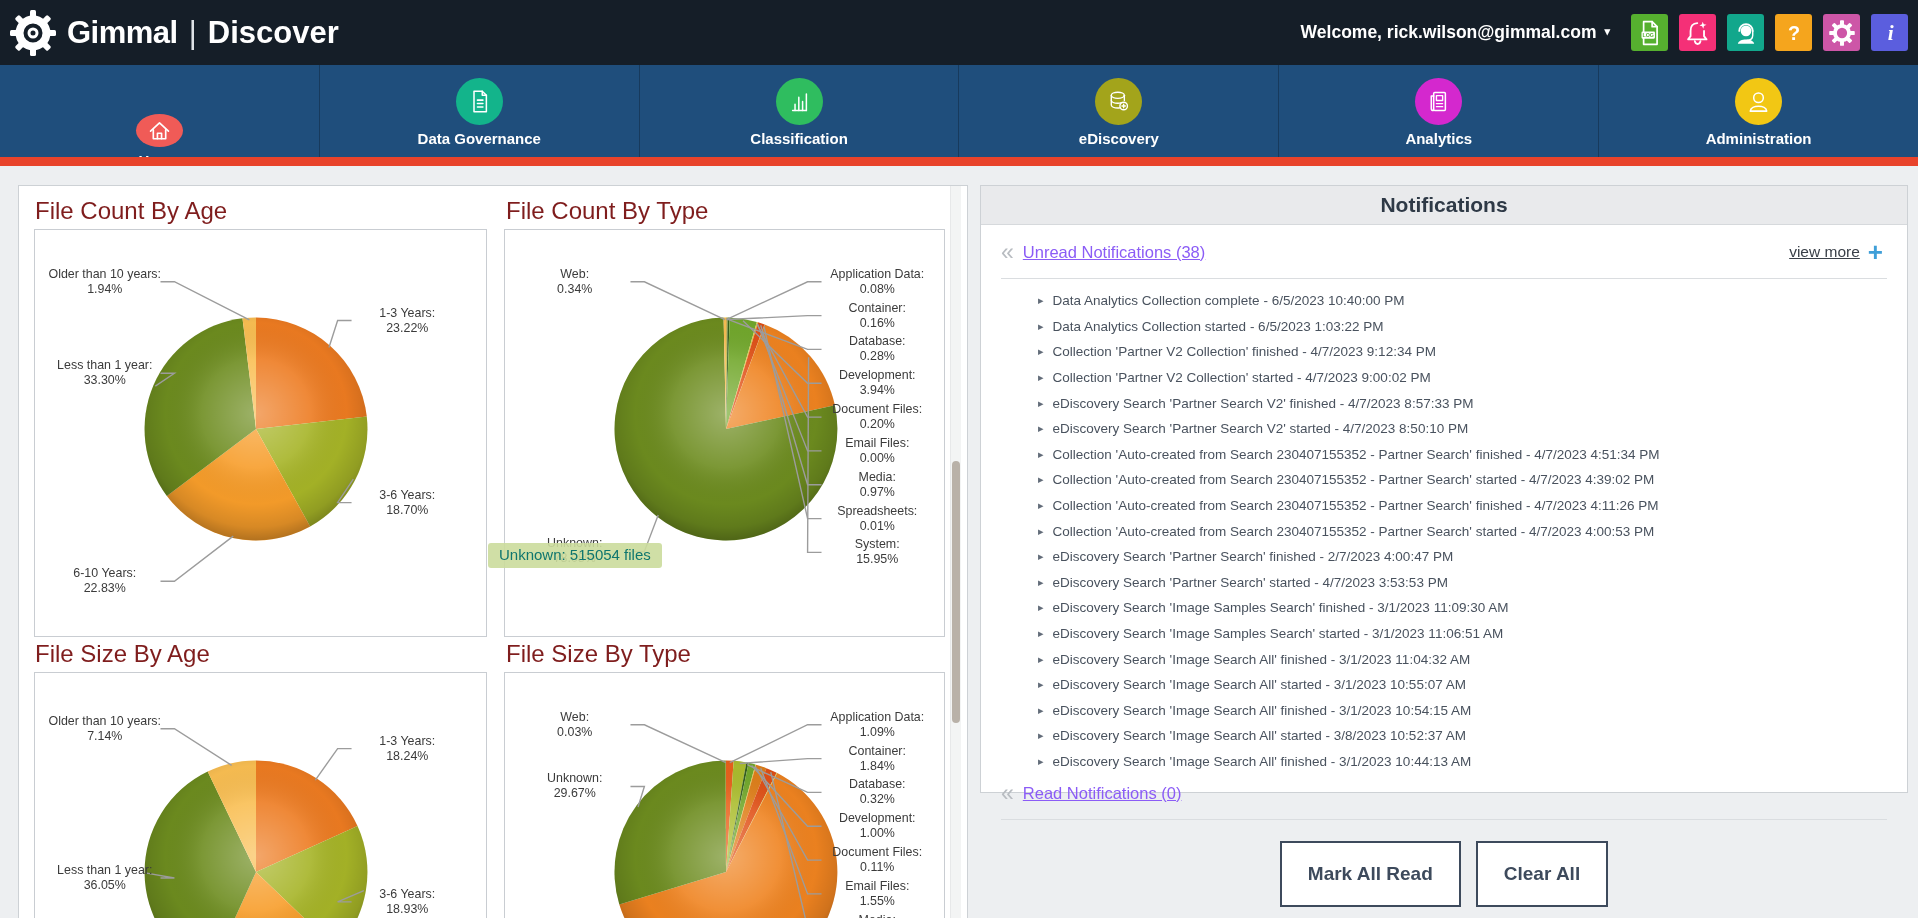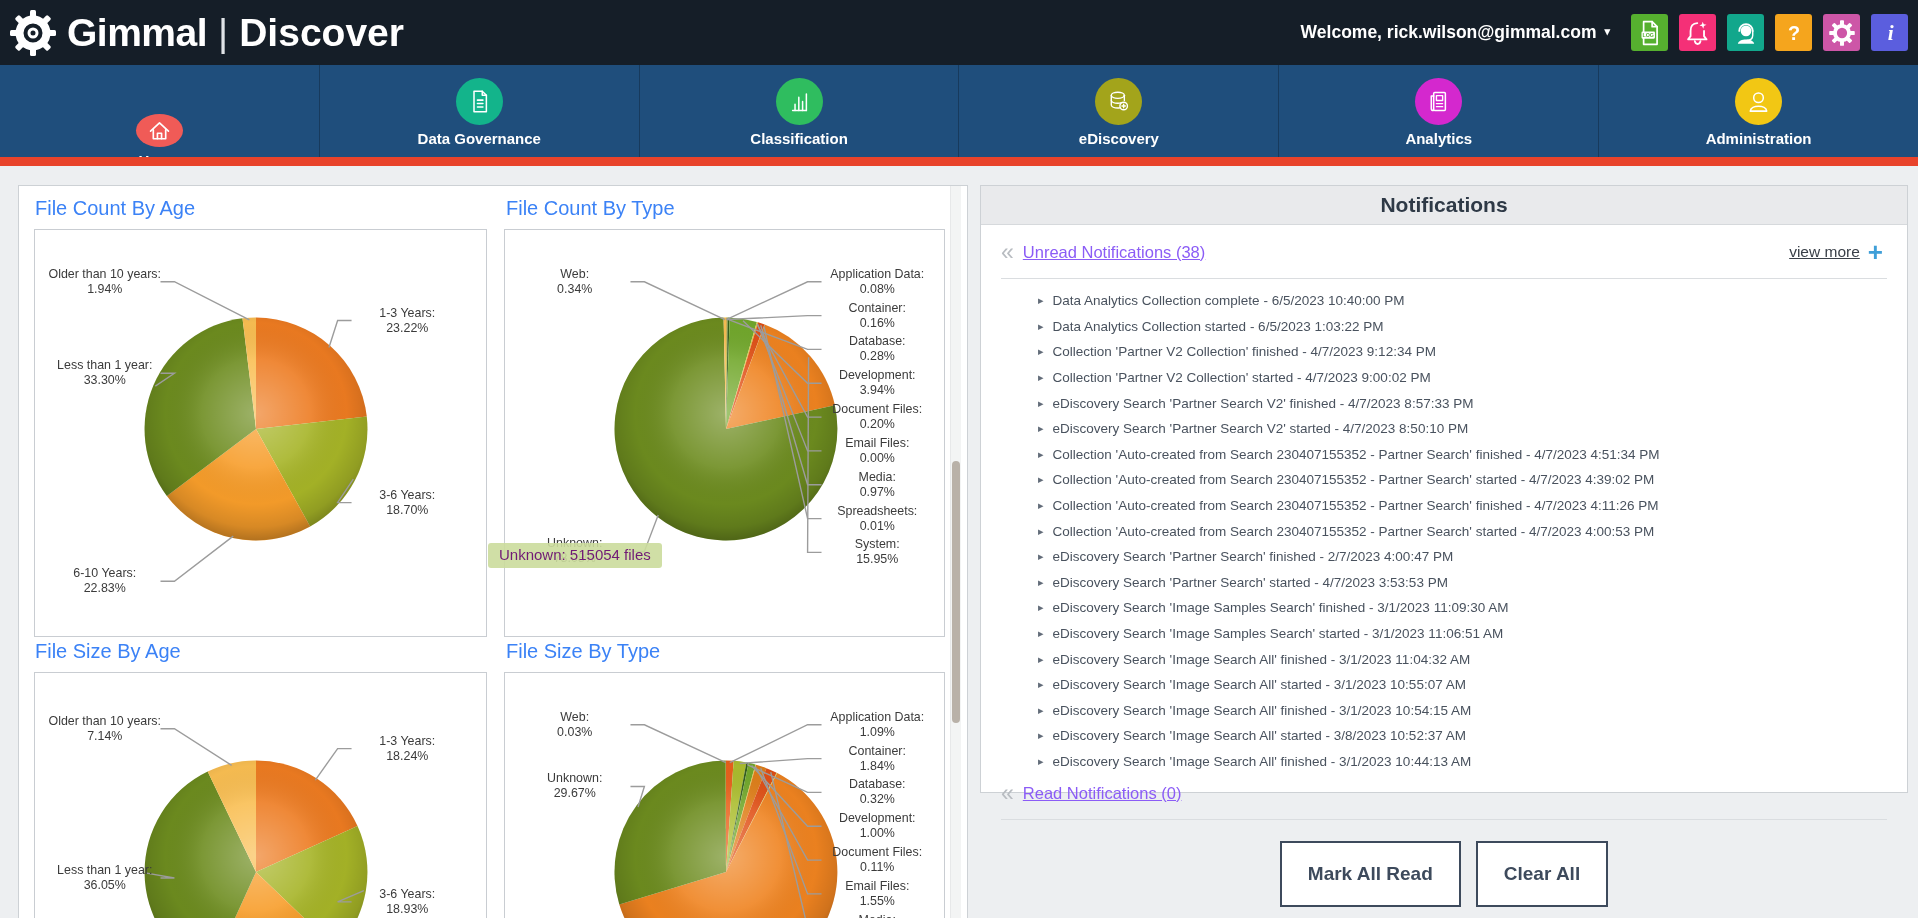--- a/index.html
+++ b/index.html
@@ -5,45 +5,45 @@
   html,body{margin:0;padding:0;}
   body{
     width:1918px;height:918px;overflow:hidden;position:relative;
     background:#edeff1;font-family:"Liberation Sans",sans-serif;
     -webkit-font-smoothing:antialiased;
   }
   
   .hdr{position:absolute;top:0;left:0;right:0;height:65px;background:#151e28;display:flex;align-items:center;}
   .logo-gear{margin:0 10px 0 9px;}
   .logo-gear svg{width:48px;height:48px;display:block;}
-  .brand{display:flex;align-items:baseline;color:#fff;font-size:39px;line-height:65px;justify-content:space-between;}
+  .brand{display:flex;align-items:baseline;color:#fff;font-size:31px;line-height:65px;justify-content:space-between;}
   .brand-primary{font-weight:bold;letter-spacing:-.5px;}
   .brand-sep{font-weight:300;margin:0 11px;color:#dfe3e7;}
   .brand-secondary{font-weight:700;letter-spacing:0;}
   .hdr-right{margin-left:auto;display:flex;align-items:center;margin-right:10px;}
   .welcome{color:#fff;font-weight:bold;font-size:17.5px;display:flex;align-items:flex-start;cursor:pointer;}
   .caret{font-size:11px;margin:3px 10px 0 8px;color:#fff;}
   .tool-tile{width:37px;height:37px;border-radius:3px;margin-left:11px;display:flex;align-items:center;justify-content:center;cursor:pointer;}
   .tool-tile svg{width:34px;height:34px;display:block;}
   
   .nav{position:absolute;top:65px;left:0;right:0;height:92px;background:#1f4e7c;display:flex;}
   .nav-item{flex:1;display:flex;flex-direction:column;align-items:center;border-left:1px solid rgba(0,0,0,.25);cursor:pointer;}
   .nav-item:first-child{border-left:none;margin-top:36px;}
   .nav-circle{width:47px;height:47px;border-radius:50%;margin-top:13px;display:flex;align-items:center;justify-content:center;}
   .nav-circle svg{width:33px;height:33px;display:block;}
   .nav-label{color:#fff;font-size:15px;font-weight:bold;margin-top:5px;}
   .redbar{position:absolute;top:157px;left:0;right:0;height:9px;background:#e8432b;}
   
   .left-panel{position:absolute;left:18px;top:185px;width:950px;height:912px;background:#fff;border:1px solid #cdd1d5;box-sizing:border-box;}
-  .chart-title{position:absolute;font-size:20px;font-weight:300;color:#3b82f6;}
+  .chart-title{position:absolute;font-size:24px;font-weight:300;color:#7f1d1d;}
   .chart-box{position:absolute;border:1px solid #c9cdd2;box-sizing:border-box;background:#fff;}
   .chart-box svg{width:100%;height:100%;display:block;}
   .scroll-track{position:absolute;top:0;bottom:0;right:6px;width:10px;background:#f3f4f4;border-left:1px solid #e7e8e9;}
   .scroll-thumb{position:absolute;left:1px;top:275px;width:8px;height:262px;background:#b9b1a8;border-radius:4px;cursor:pointer;}
-  .tooltip{position:absolute;left:488px;top:543px;background:rgba(203,220,156,.9);color:#701a75;font-size:15px;padding:3px 11px 5px;border-radius:3px;z-index:9;white-space:nowrap;}
+  .tooltip{position:absolute;left:488px;top:543px;background:rgba(203,220,156,.9);color:#0f766e;font-size:15px;padding:3px 11px 5px;border-radius:3px;z-index:9;white-space:nowrap;}
   
   .right-panel{position:absolute;left:980px;top:185px;width:928px;height:608px;background:#fff;border:1px solid #cdd1d5;box-sizing:border-box;}
   .notif-hd{height:38px;line-height:38px;text-align:center;background:#e9eaec;border-bottom:1px solid #d6d9dc;font-size:21px;font-weight:bold;color:#2e3946;}
   .section-row{display:flex;align-items:center;margin:14px 24px 0 20px;height:26px;}
   .chev{color:#b8bcc1;font-size:23px;margin-right:9px;line-height:22px;cursor:pointer;}
   .section-link{font-size:16.5px;color:#8b5cf6;text-decoration:underline;cursor:pointer;}
   .flex-sp{flex:1;}
   .view-more{font-size:15.5px;color:#3a4049;text-decoration:underline;cursor:pointer;}
   .plus{color:#3f9fd8;font-size:26px;font-weight:bold;margin-left:8px;line-height:20px;cursor:pointer;}
   .rule{border:none;border-top:1px solid #dadde0;margin:13px 20px 0;}

